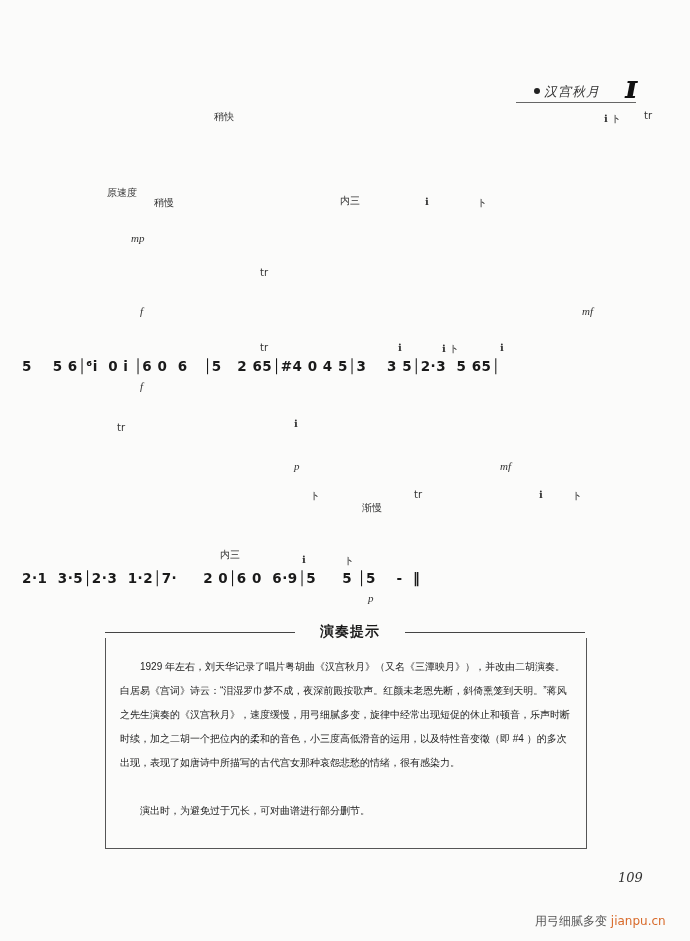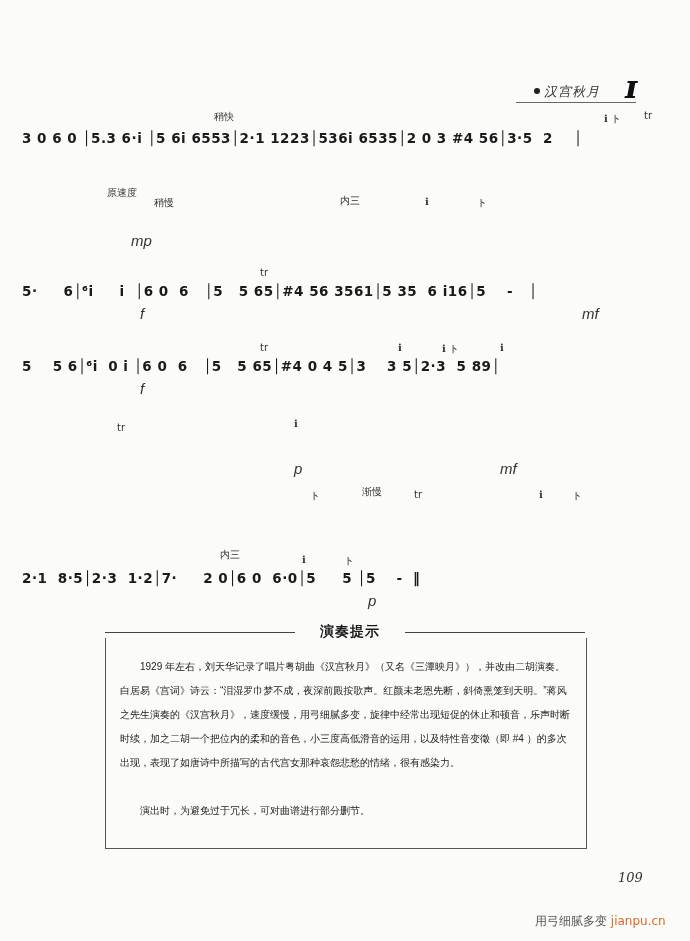--- a/index.html
+++ b/index.html
@@ -23,21 +23,21 @@
     position: absolute; left: 22px; width: 640px; height: 40px;
   }
   .note-line {
     position: absolute; top: 20px; left: 0; width: 640px;
     font-family: "DejaVu Sans", sans-serif; font-weight: bold; font-size: 13.5px;
     white-space: pre; letter-spacing: 0.5px;
   }
   .mark {
     position: absolute; font-size: 10px; color: #333; white-space: nowrap;
   }
-  .dyn { position: absolute; font-family: Liberation Sans, sans-serif; font-style: italic; font-size: 15px; color: #333; }
+  .dyn { position: absolute; font-family: Liberation Serif, serif; font-style: italic; font-size: 11px; color: #333; }
   .note-box {
     position: absolute; left: 105px; top: 638px; width: 480px; height: 210px;
     border: 1px solid #555; border-top: none;
   }
   .box-title-line { position: absolute; top: 632px; height: 1px; background: #444; }
   .box-title {
     position: absolute; left: 300px; top: 623px; width: 100px; text-align: center;
     font-size: 14px; font-weight: bold; letter-spacing: 1px;
   }
   .para {
@@ -59,62 +59,60 @@
 <div>
   <div class="header-tag">
     <span class="dot"></span>
     <span class="txt">汉宫秋月</span>
   </div>
   <div class="header-logo">ɪ</div>
 </div>
 
 <div id="score">
     <div class="score-row" style="top: 110px;">
-      <div class="note-line">3 0 6 0 │5.3 6·i │5 6i 6553│2·1 1223│536i 6535│2 0 3 #4 56│3·5  2    │</div>
       <span class="mark" style="left: 192px; top: 0px;">稍快</span>
       <span class="mark" style="left: 622px; top: 0px;">tr</span>
       <span class="mark" style="left: 582px; top: 2px;">ℹ ト</span>
     </div>
     <div class="score-row" style="top: 190px;">
       <span class="mark" style="left: 85px; top: -4px; font-family: Liberation Serif, serif;">原速度</span>
       <span class="mark" style="left: 132px; top: 6px;">稍慢</span>
       <span class="mark" style="left: 318px; top: 4px;">内三</span>
       <span class="mark" style="left: 403px; top: 6px;">ℹ</span>
       <span class="mark" style="left: 455px; top: 6px;">ト</span>
       <span class="dyn" style="left: 109px; top: 42px;">mp</span>
     </div>
     <div class="score-row" style="top: 263px;">
-      <div class="note-line">5·     6│⁶i     i  │6 0  6   │5   5 65│#4 56 3561│5 35  6 i16│5    -   │</div>
       <span class="mark" style="left: 238px; top: 4px;">tr</span>
       <span class="dyn" style="left: 118px; top: 42px;">f</span>
       <span class="dyn" style="left: 560px; top: 42px;">mf</span>
     </div>
     <div class="score-row" style="top: 338px;">
-      <div class="note-line">5    5 6│⁶i  0 i │6 0  6   │5   5 65│#4 0 4 5│3    3 5│2·3  5 89│</div>
+      <div class="note-line">5    5 6│⁶i  0 i │6 0  6   │5   2 65│#4 0 4 5│3    3 5│2·3  5 65│</div>
       <span class="mark" style="left: 238px; top: 4px;">tr</span>
       <span class="mark" style="left: 376px; top: 4px;">ℹ</span>
       <span class="mark" style="left: 420px; top: 4px;">ℹ ト</span>
       <span class="mark" style="left: 478px; top: 4px;">ℹ</span>
       <span class="dyn" style="left: 118px; top: 42px;">f</span>
     </div>
     <div class="score-row" style="top: 418px;">
       <span class="mark" style="left: 95px; top: 4px;">tr</span>
       <span class="mark" style="left: 272px; top: 0px;">ℹ</span>
       <span class="dyn" style="left: 272px; top: 42px;">p</span>
       <span class="dyn" style="left: 478px; top: 42px;">mf</span>
     </div>
     <div class="score-row" style="top: 485px;">
       <span class="mark" style="left: 288px; top: 4px;">ト</span>
-      <span class="mark" style="left: 340px; top: 0px;">渐慢</span>
+      <span class="mark" style="left: 340px; top: 16px;">渐慢</span>
       <span class="mark" style="left: 392px; top: 4px;">tr</span>
       <span class="mark" style="left: 517px; top: 4px;">ℹ</span>
       <span class="mark" style="left: 550px; top: 4px;">ト</span>
     </div>
     <div class="score-row" style="top: 550px;">
-      <div class="note-line">2·1  8·5│2·3  1·2│7·     2 0│6 0  6·0│5     5 │5    -  ‖</div>
+      <div class="note-line">2·1  3·5│2·3  1·2│7·     2 0│6 0  6·9│5     5 │5    -  ‖</div>
       <span class="mark" style="left: 198px; top: -2px;">内三</span>
       <span class="mark" style="left: 280px; top: 4px;">ℹ</span>
       <span class="mark" style="left: 322px; top: 4px;">ト</span>
       <span class="dyn" style="left: 346px; top: 42px;">p</span>
     </div>
   </div>
 
 <div>
   <div class="box-title-line" style="left:105px;width:190px;"></div>
   <div class="box-title">演奏提示</div>

